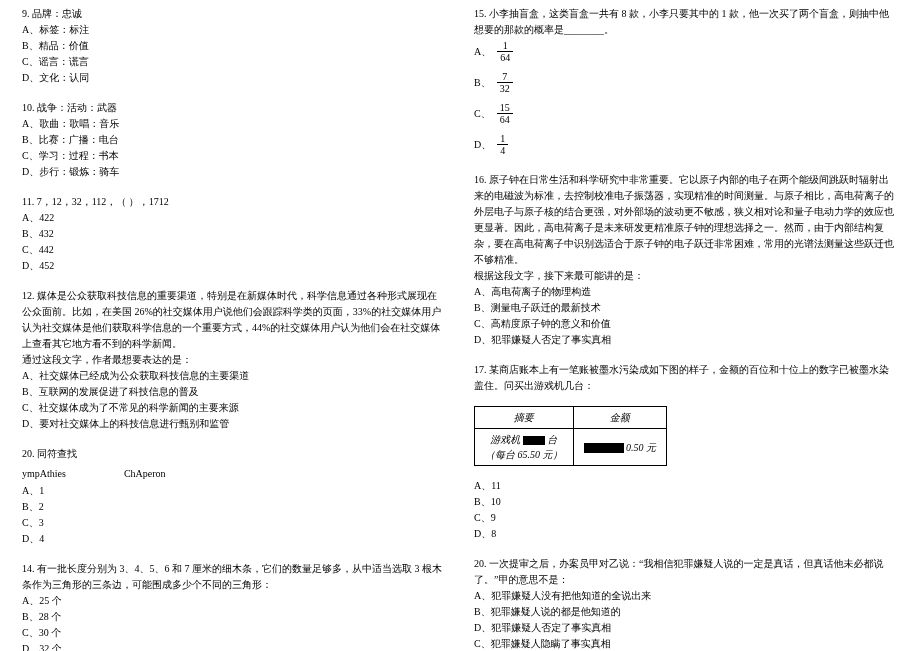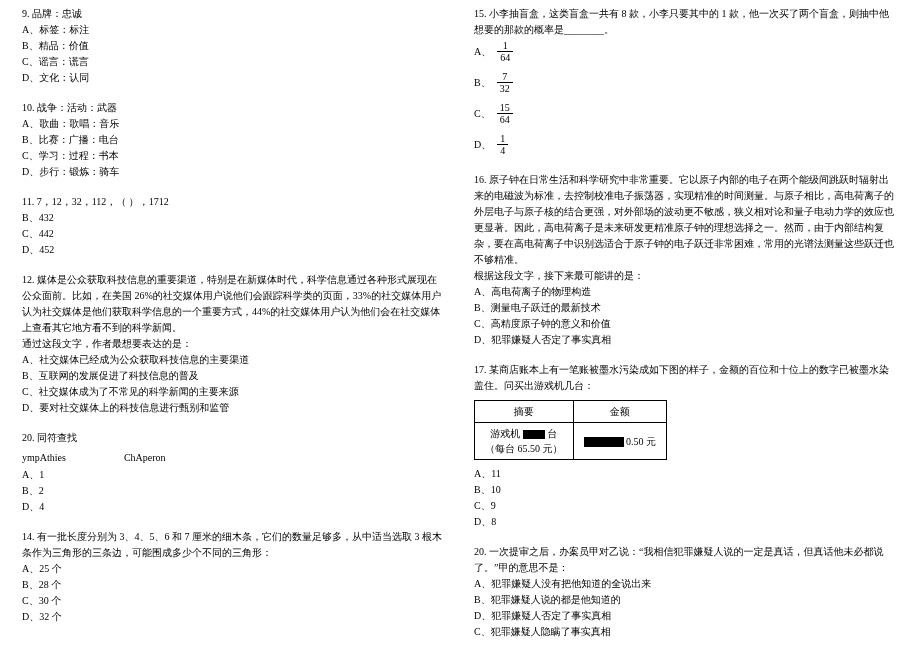--- a/index.html
+++ b/index.html
@@ -47,21 +47,22 @@
   .frac .num { display:block; border-bottom:1px solid #000; padding:0 3px; }
   .frac .den { display:block; padding:0 3px; }
   .optrow {
     display: flex;
     align-items: center;
     gap: 6px;
     margin-bottom: 4px;
   }
   .ptable {
     border-collapse: collapse;
-    margin: 6px 0;
+    margin: 12px 0;
+    font-style: italic;
   }
   .ptable td, .ptable th {
     border: 1px solid #000;
     padding: 3px 10px;
     font-weight: normal;
     font-size: 10px;
     text-align: center;
   }
   .blackbar {
     display:inline-block;
@@ -101,20 +102,21 @@
     <div class="qblock">
       <div class="qtitle">10. 战争：活动：武器</div>
       <div class="opt">A、歌曲：歌唱：音乐</div>
       <div class="opt">B、比赛：广播：电台</div>
       <div class="opt">C、学习：过程：书本</div>
       <div class="opt">D、步行：锻炼：骑车</div>
     </div>
 
     <div class="qblock">
       <div class="qtitle">11. 7，12，32，112，（   ），1712</div>
+      <div class="opt">A、422</div>
       <div class="opt">B、432</div>
       <div class="opt">C、442</div>
       <div class="opt">D、452</div>
     </div>
 
     <div class="qblock">
       <div class="qtitle">12. 媒体是公众获取科技信息的重要渠道，特别是在新媒体时代，科学信息通过各种形式展现在公众面前。比如，在美国 26%的社交媒体用户说他们会跟踪科学类的页面，33%的社交媒体用户认为社交媒体是他们获取科学信息的一个重要方式，44%的社交媒体用户认为他们会在社交媒体上查看其它地方看不到的科学新闻。</div>
       <div class="qtitle">通过这段文字，作者最想要表达的是：</div>
       <div class="opt">A、社交媒体已经成为公众获取科技信息的主要渠道</div>
       <div class="opt">B、互联网的发展促进了科技信息的普及</div>
@@ -123,20 +125,21 @@
     </div>
 
     <div class="qblock">
       <div class="qtitle">20. 同符查找</div>
       <div class="wordrow">
         <span>ympAthies</span>
         <span>ChAperon</span>
       </div>
       <div class="opt">A、1</div>
       <div class="opt">B、2</div>
+      <div class="opt">C、3</div>
       <div class="opt">D、4</div>
     </div>
 
     <div class="qblock">
       <div class="qtitle">14. 有一批长度分别为 3、4、5、6 和 7 厘米的细木条，它们的数量足够多，从中适当选取 3 根木条作为三角形的三条边，可能围成多少个不同的三角形：</div>
       <div class="opt">A、25 个</div>
       <div class="opt">B、28 个</div>
       <div class="opt">C、30 个</div>
       <div class="opt">D、32 个</div>
     </div>

